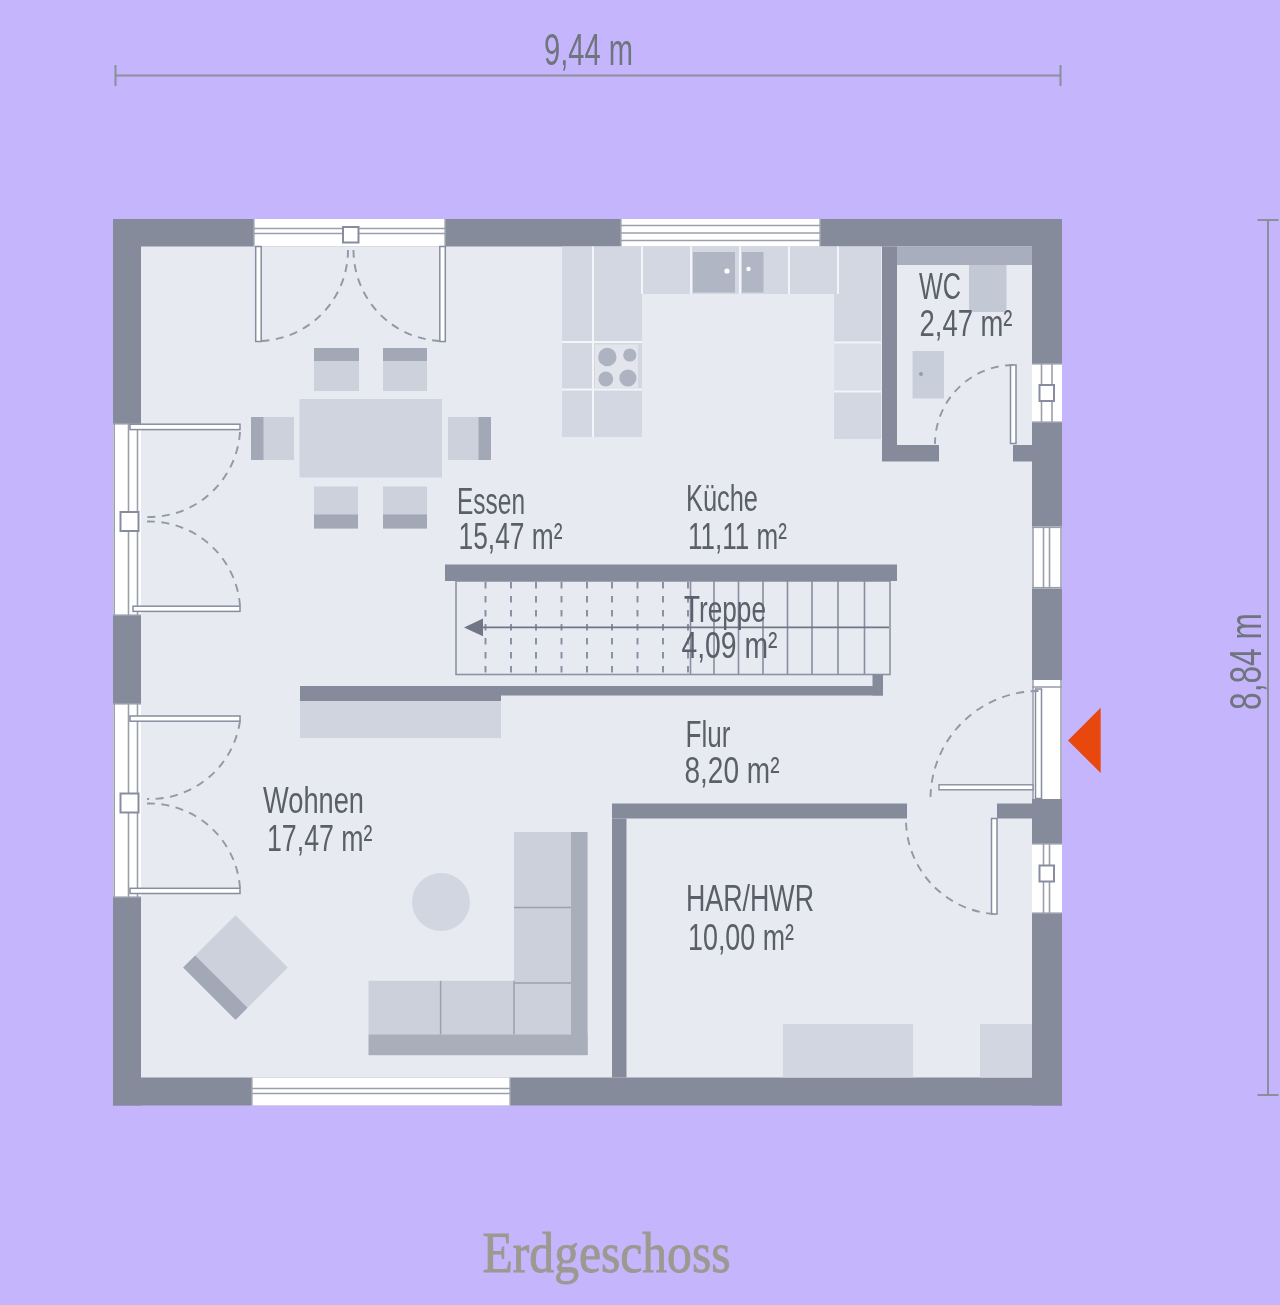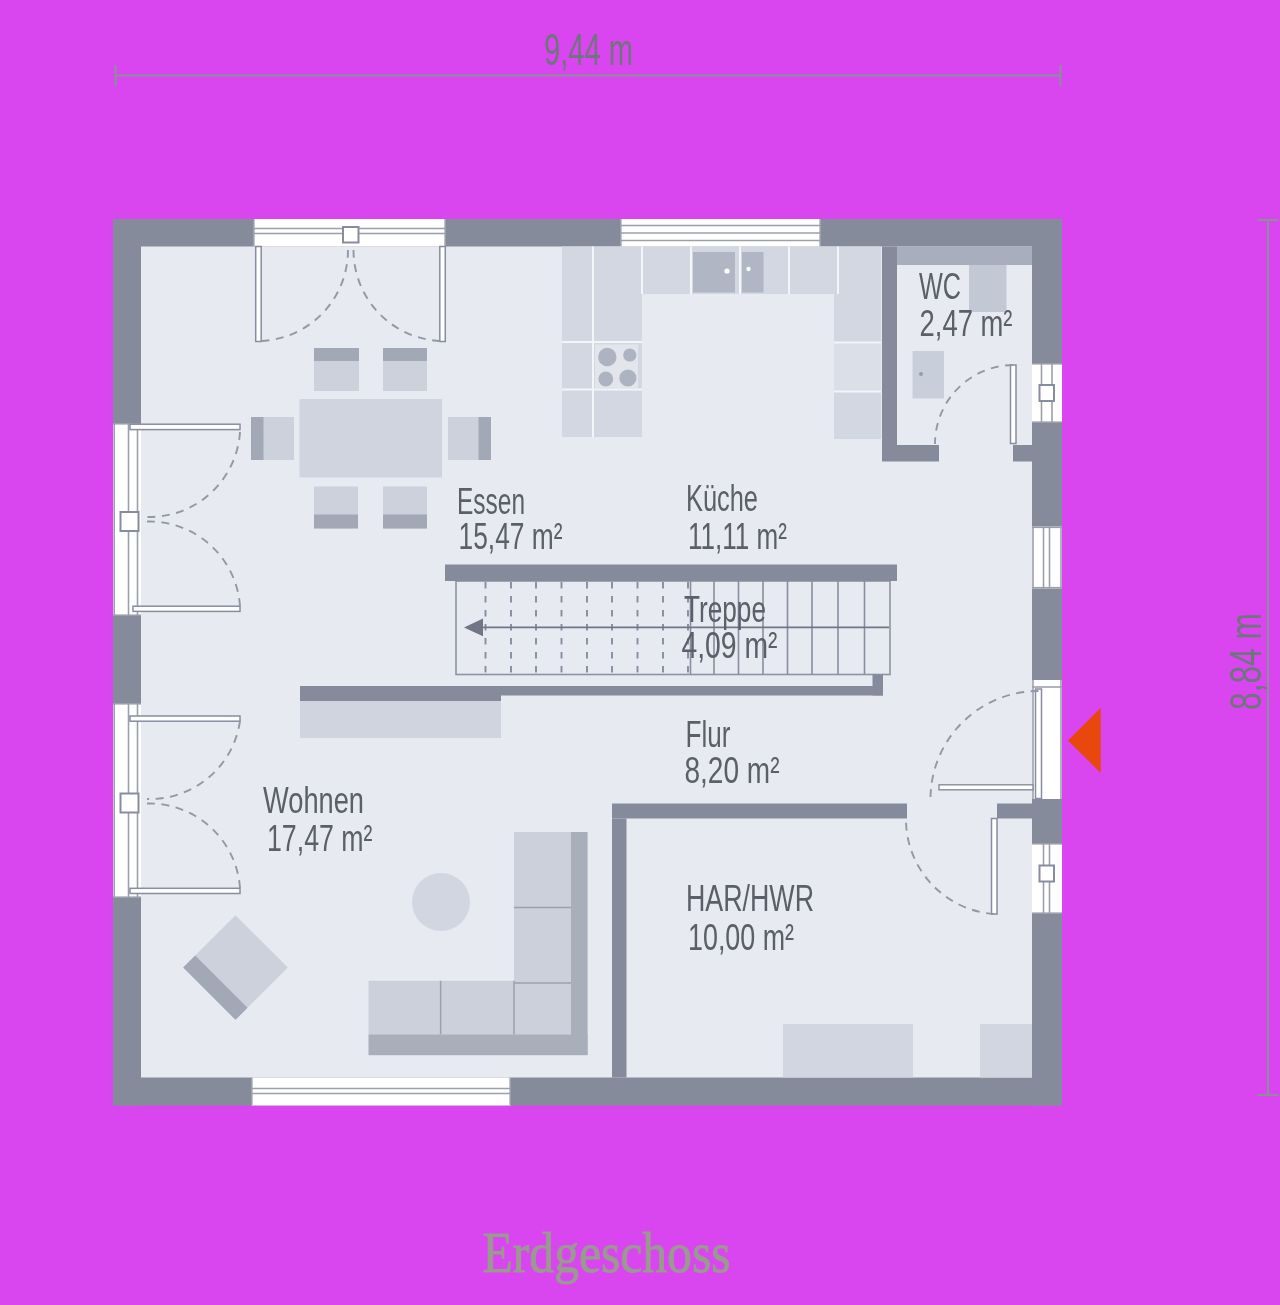--- a/index.html
+++ b/index.html
@@ -1,16 +1,16 @@
 <!DOCTYPE html>
 <html><head>
 <meta charset="utf-8">
 <style>
   html,body{margin:0;padding:0;background:#ffffff;}
-  .page{width:1280px;height:1305px;position:relative;overflow:hidden;background:#d946ef;}
+  .page{width:1280px;height:1305px;position:relative;overflow:hidden;background:#c4b5fd;}
   svg{display:block;}
   text{font-family:"Liberation Sans", sans-serif;}
   .lbl{fill:#5a5f69;font-size:37px;}
   .dim{fill:#6f747d;font-size:45px;}
 </style>
 </head>
 <body>
 <div class="page">
 <svg width="1280" height="1305" viewBox="0 0 1280 1305">
 

